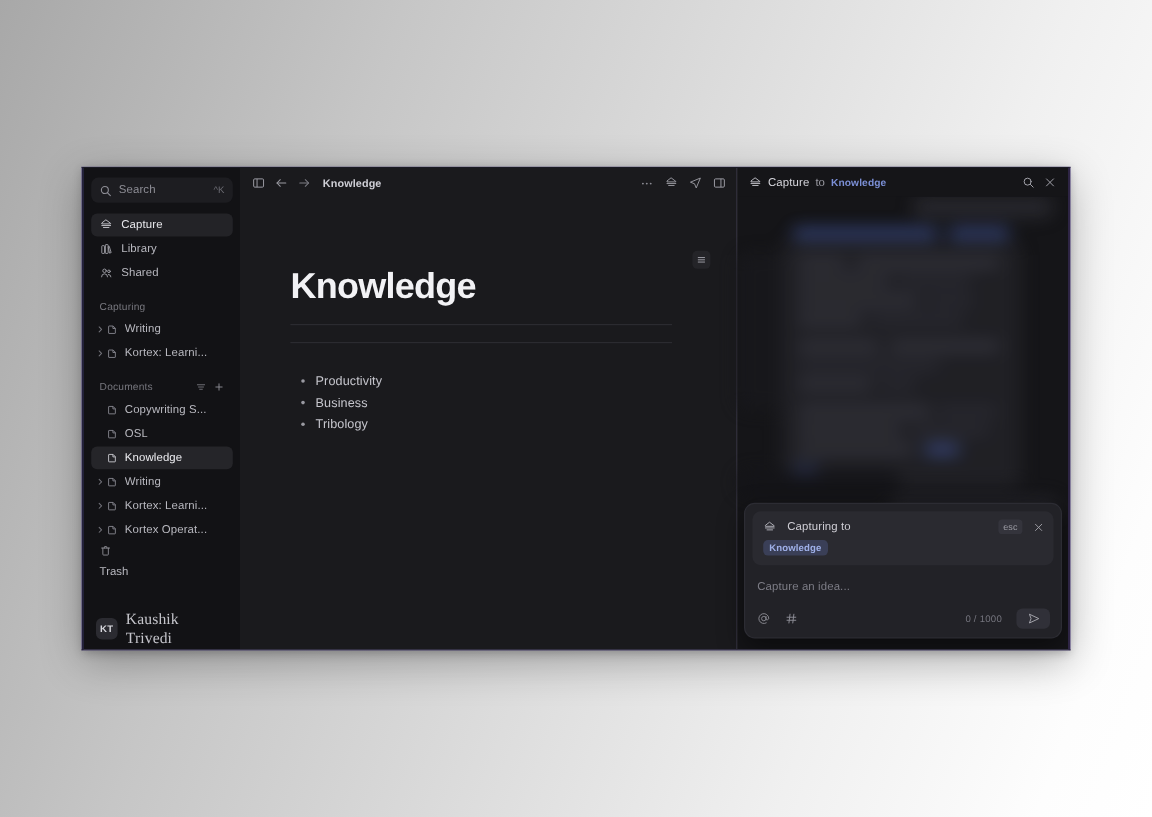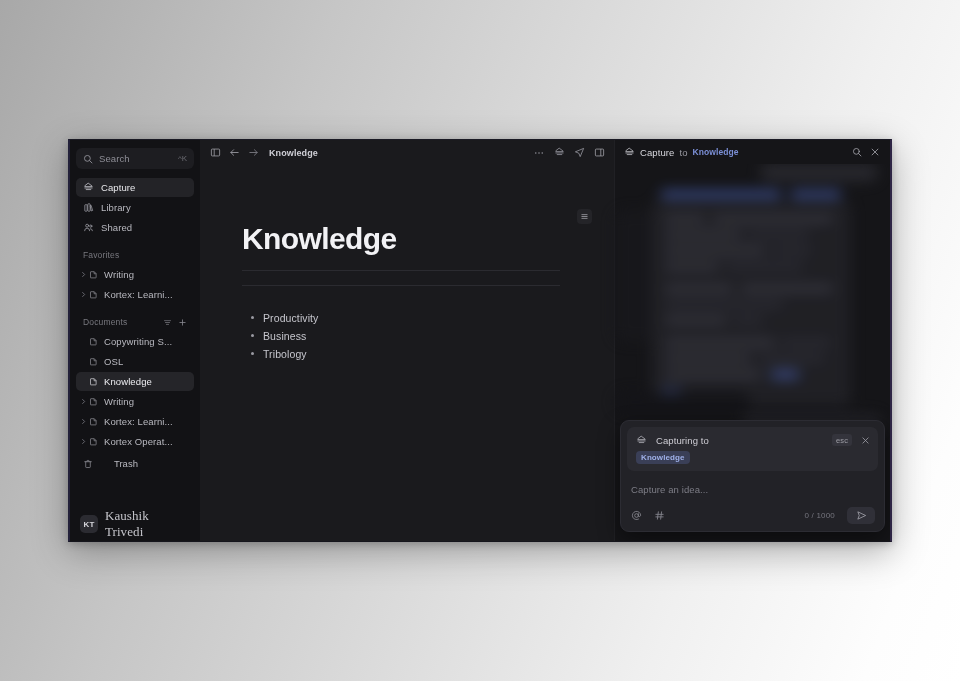--- a/index.html
+++ b/index.html
@@ -126,24 +126,24 @@
     overflow: hidden;
     text-overflow: ellipsis;
     letter-spacing: 0.1px;
   }
   .tree-item.active { background: #252529; }
   .tree-item.active .lbl { color: #eeeef2; }
 
   #trash-item {
     height: 19px;
     display: flex;
-    align-items: center;
-    gap: 21px;
+    gap: 7px;
     padding: 0 7px;
     margin-top: 2px;
+    flex-direction: column;
   }
   #trash-item .lbl { font-size: 9.5px; color: #b9b9c0; }
 
   #user-row {
     margin-top: auto;
     height: 34px;
     display: flex;
     align-items: center;
     gap: 7px;
     padding: 0 4px;
@@ -437,21 +437,21 @@
           <circle cx="9" cy="8" r="3.2"></circle>
           <path d="M3.5 19 a5.5 5.5 0 0 1 11 0"></path>
           <circle cx="17" cy="9" r="2.4"></circle>
           <path d="M16 14.6 a4.6 4.6 0 0 1 4.6 4.4"></path>
         </svg>
       </span>
       <span class="lbl">Shared</span>
     </div>
 
     <div class="section-header">
-      <span class="title">Favorites</span>
+      <span class="title">Capturing</span>
     </div>
 
     <div class="tree-item">
       <span class="chev">
         <svg width="7" height="7" viewBox="0 0 24 24" fill="none" stroke="#72727a" stroke-width="3" stroke-linecap="round" stroke-linejoin="round">
             <polyline points="9 5 16 12 9 19"></polyline>
           </svg>
       </span>
       <span class="docicon">
         <svg width="9" height="9" viewBox="0 0 24 24" fill="none" stroke="#8e8e96" stroke-width="1.9" stroke-linejoin="round">

